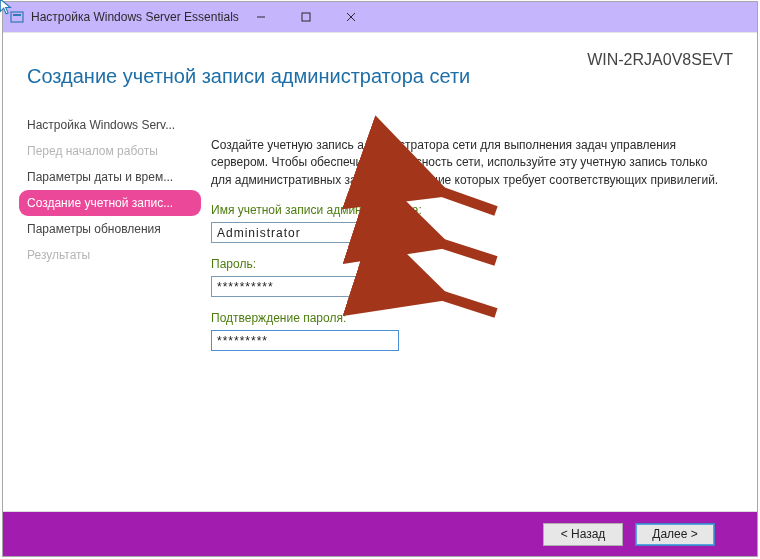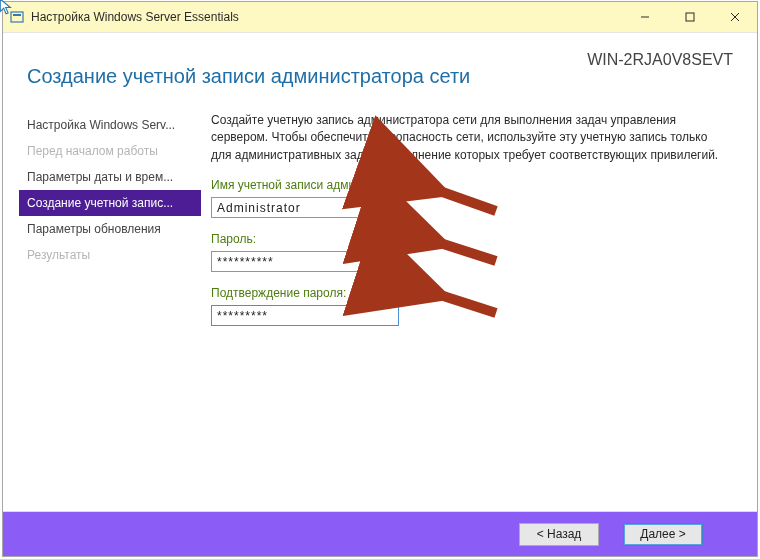--- a/index.html
+++ b/index.html
@@ -21,22 +21,21 @@
     position: relative;
     box-sizing: border-box;
     margin-left: 2px;
     margin-top: 1px;
   }
   
   .titlebar {
     height: 30px;
     display: flex;
     align-items: center;
-    justify-content: space-between;
-    background: #fef9c3;
+    background: #c4b5fd;
     border-bottom: 1px solid #e5e5e5;
   }
   .titlebar-left {
     display: flex;
     align-items: center;
     gap: 6px;
     padding-left: 6px;
     color: #2a2a2a;
   }
   .titlebar-left .ticon {
@@ -89,36 +88,38 @@
     padding: 6px 8px 6px 8px;
     color: #444;
     white-space: nowrap;
     overflow: hidden;
     text-overflow: ellipsis;
     cursor: default;
     width: 182px;
     box-sizing: border-box;
   }
   .sidebar-item.selected {
-    background: #4c1d95;
+    background: #ec4899;
     color: #ffffff;
+    border-radius: 9px;
   }
   .sidebar-item.disabled {
     color: #b5b5b5;
   }
   .main {
     flex: 1;
     padding: 10px 22px 0 18px;
     position: relative;
   }
   .desc {
     color: #2b2b2b;
     line-height: 1.45;
     margin-bottom: 14px;
     max-width: 520px;
+    margin-top: 25px;
   }
   .field-label {
     margin: 14px 0 5px 0;
     color: #4d7c0f;
   }
   .field-input {
     width: 188px;
     height: 21px;
     border: 1px solid #7a9bb3;
     padding: 1px 5px;
@@ -138,23 +139,23 @@
     pointer-events: none;
   }
   .arrow svg { overflow: visible; }
   
   .footer {
     height: 44px;
     border-top: 1px solid #dcdcdc;
     display: flex;
     align-items: center;
     justify-content: flex-end;
-    gap: 24px;
+    gap: 12px;
     padding-right: 18px;
-    background: #8b5cf6;
+    background: #a21caf;
     position: absolute;
     left:0; right:0; bottom:0;
   }
   .btn {
     min-width: 80px;
     height: 23px;
     border: 1px solid #adadad;
     background: #e7e7e7;
     color: #222;
     font-size: 12px;

